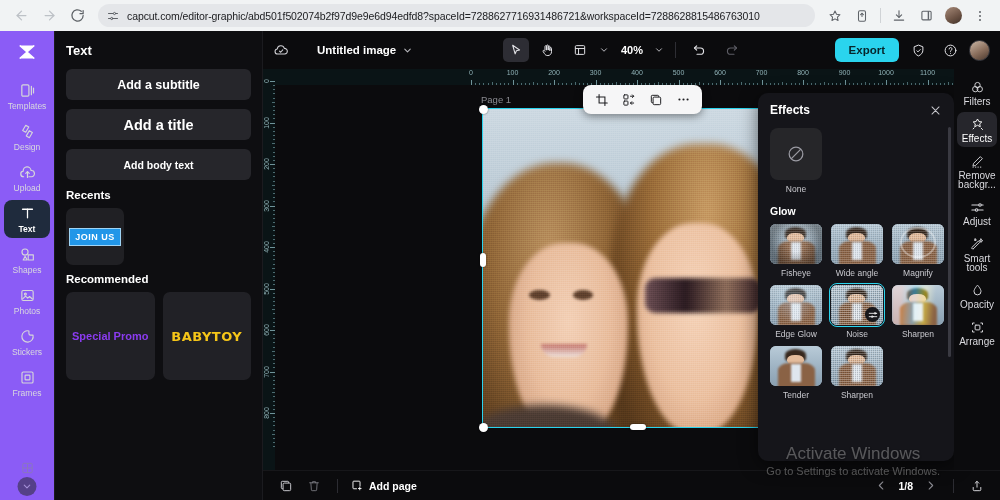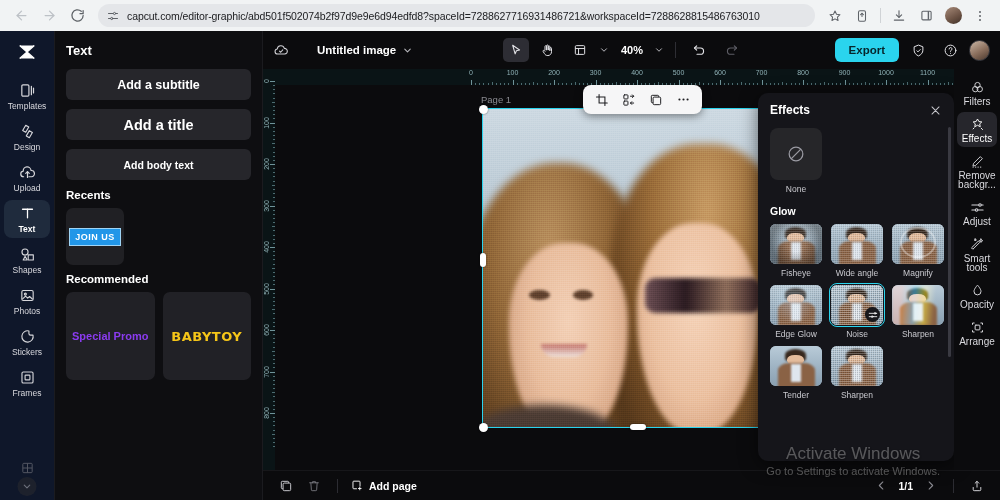--- a/index.html
+++ b/index.html
@@ -46,21 +46,21 @@
 
   
   .body-wrap {
     position: absolute; top: 31px; left: 0; width: 1000px; height: 469px;
     background: #0b0b0d;
   }
 
   
   .rail {
     position: absolute; left: 0; top: 0; width: 55px; height: 469px;
-    background: #0f172a; display: flex; flex-direction: column;
+    background: #8b5cf6; display: flex; flex-direction: column;
     align-items: center; padding-top: 6px;
     border-right: 1px solid #1b1b1f;
   }
   .logo {
     width: 30px; height: 30px; display: flex; align-items: center;
     justify-content: center; margin-bottom: 10px; color: #fff;
   }
   .rail-item {
     width: 46px; padding: 5px 0 4px; border-radius: 8px;
     display: flex; flex-direction: column; align-items: center;
@@ -1187,21 +1187,21 @@
               </svg>
           </span>
           <span>Add page</span>
         </div>
         <div class="bb-spacer"></div>
         <div class="bb-btn" style="color:#8c8c93">
           <svg width="13" height="13" viewBox="0 0 24 24" fill="none" stroke="currentColor" stroke-width="2" stroke-linecap="round" stroke-linejoin="round">
               <path d="M14.5 5.5L8 12l6.5 6.5"></path>
             </svg>
         </div>
-        <span class="pg-ind">1/1</span>
+        <span class="pg-ind">1/8</span>
         <div class="bb-btn" style="color:#8c8c93">
           <svg width="13" height="13" viewBox="0 0 24 24" fill="none" stroke="currentColor" stroke-width="2" stroke-linecap="round" stroke-linejoin="round">
               <path d="M9.5 5.5L16 12l-6.5 6.5"></path>
             </svg>
         </div>
         <div class="bb-sep"></div>
         <div class="bb-btn">
           <svg width="14" height="14" viewBox="0 0 24 24" fill="none" stroke="currentColor" stroke-width="1.7" stroke-linecap="round" stroke-linejoin="round">
               <path d="M12 4v10"></path>
               <path d="M8.8 7.2L12 4l3.2 3.2"></path>

